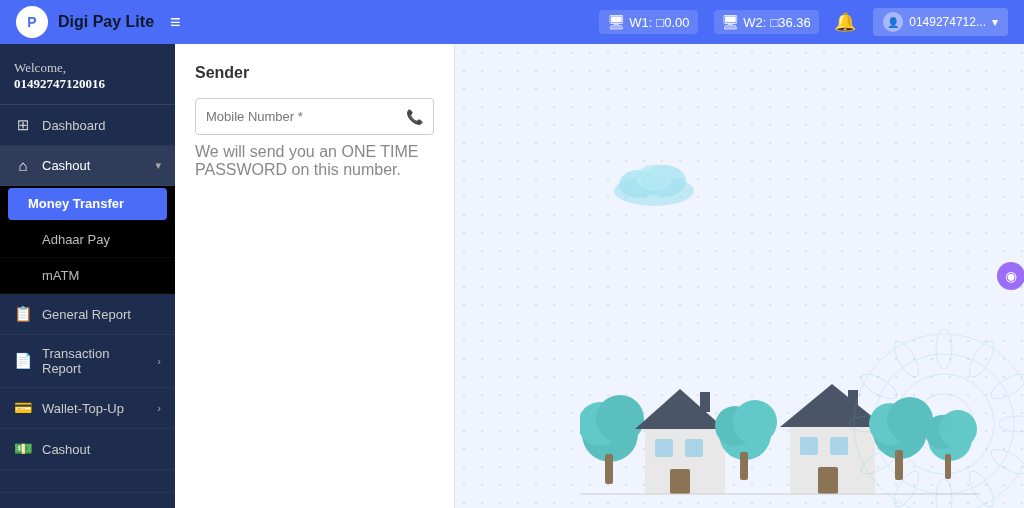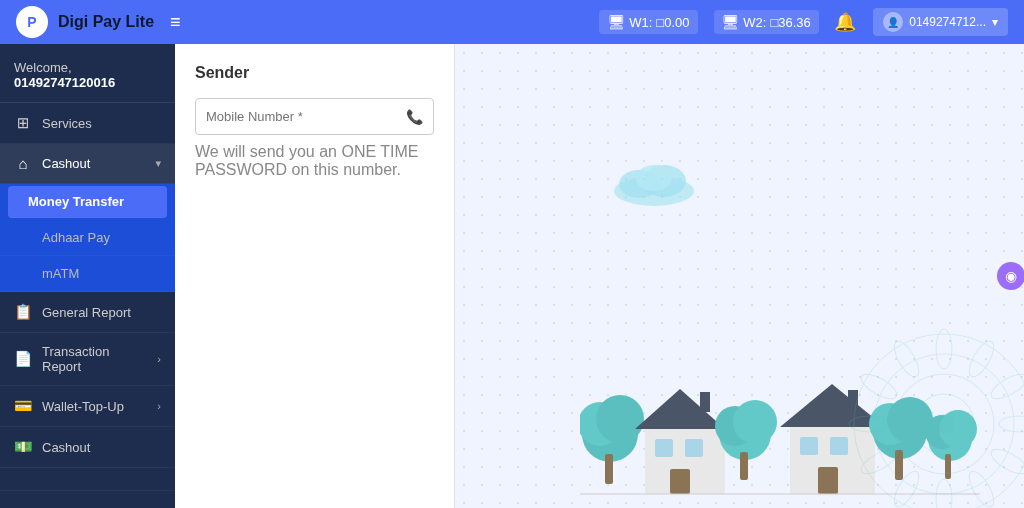--- a/index.html
+++ b/index.html
@@ -109,20 +109,21 @@
       color: white;
       display: flex;
       flex-direction: column;
       overflow-y: auto;
       flex-shrink: 0;
     }
 
     .sidebar-welcome {
       padding: 16px 14px 12px 14px;
       border-bottom: 1px solid rgba(255,255,255,0.1);
+      font-family: Liberation Serif, serif;
     }
     .sidebar-welcome-text {
       font-size: 13px;
       color: #ccc;
     }
     .sidebar-username {
       font-size: 13px;
       color: white;
       font-weight: 600;
     }
@@ -149,21 +150,21 @@
     .sidebar-item-label {
       flex: 1;
     }
     .sidebar-item-arrow {
       font-size: 11px;
       color: #aaa;
     }
 
     
     .services-submenu {
-      background: #1d4ed8;
+      background: #000000;
     }
     .submenu-item {
       display: flex;
       align-items: center;
       padding: 10px 14px 10px 42px;
       font-size: 13px;
       color: #bbb;
       cursor: pointer;
       border-bottom: 1px solid rgba(255,255,255,0.04);
     }
@@ -320,21 +321,21 @@
 <div class="main-body">
 
   <div class="sidebar">
     <div class="sidebar-welcome">
       <div class="sidebar-welcome-text">Welcome,</div>
       <div class="sidebar-username">01492747120016</div>
     </div>
 
     <div class="sidebar-item">
       <span class="sidebar-item-icon">⊞</span>
-      <span class="sidebar-item-label">Services</span>
+      <span class="sidebar-item-label">Dashboard</span>
     </div>
 
     <div class="sidebar-item active-section">
       <span class="sidebar-item-icon">⌂</span>
       <span class="sidebar-item-label">Cashout</span>
       <span class="sidebar-item-arrow">▾</span>
     </div>
 
     <div class="services-submenu">
       <div class="submenu-item active">

